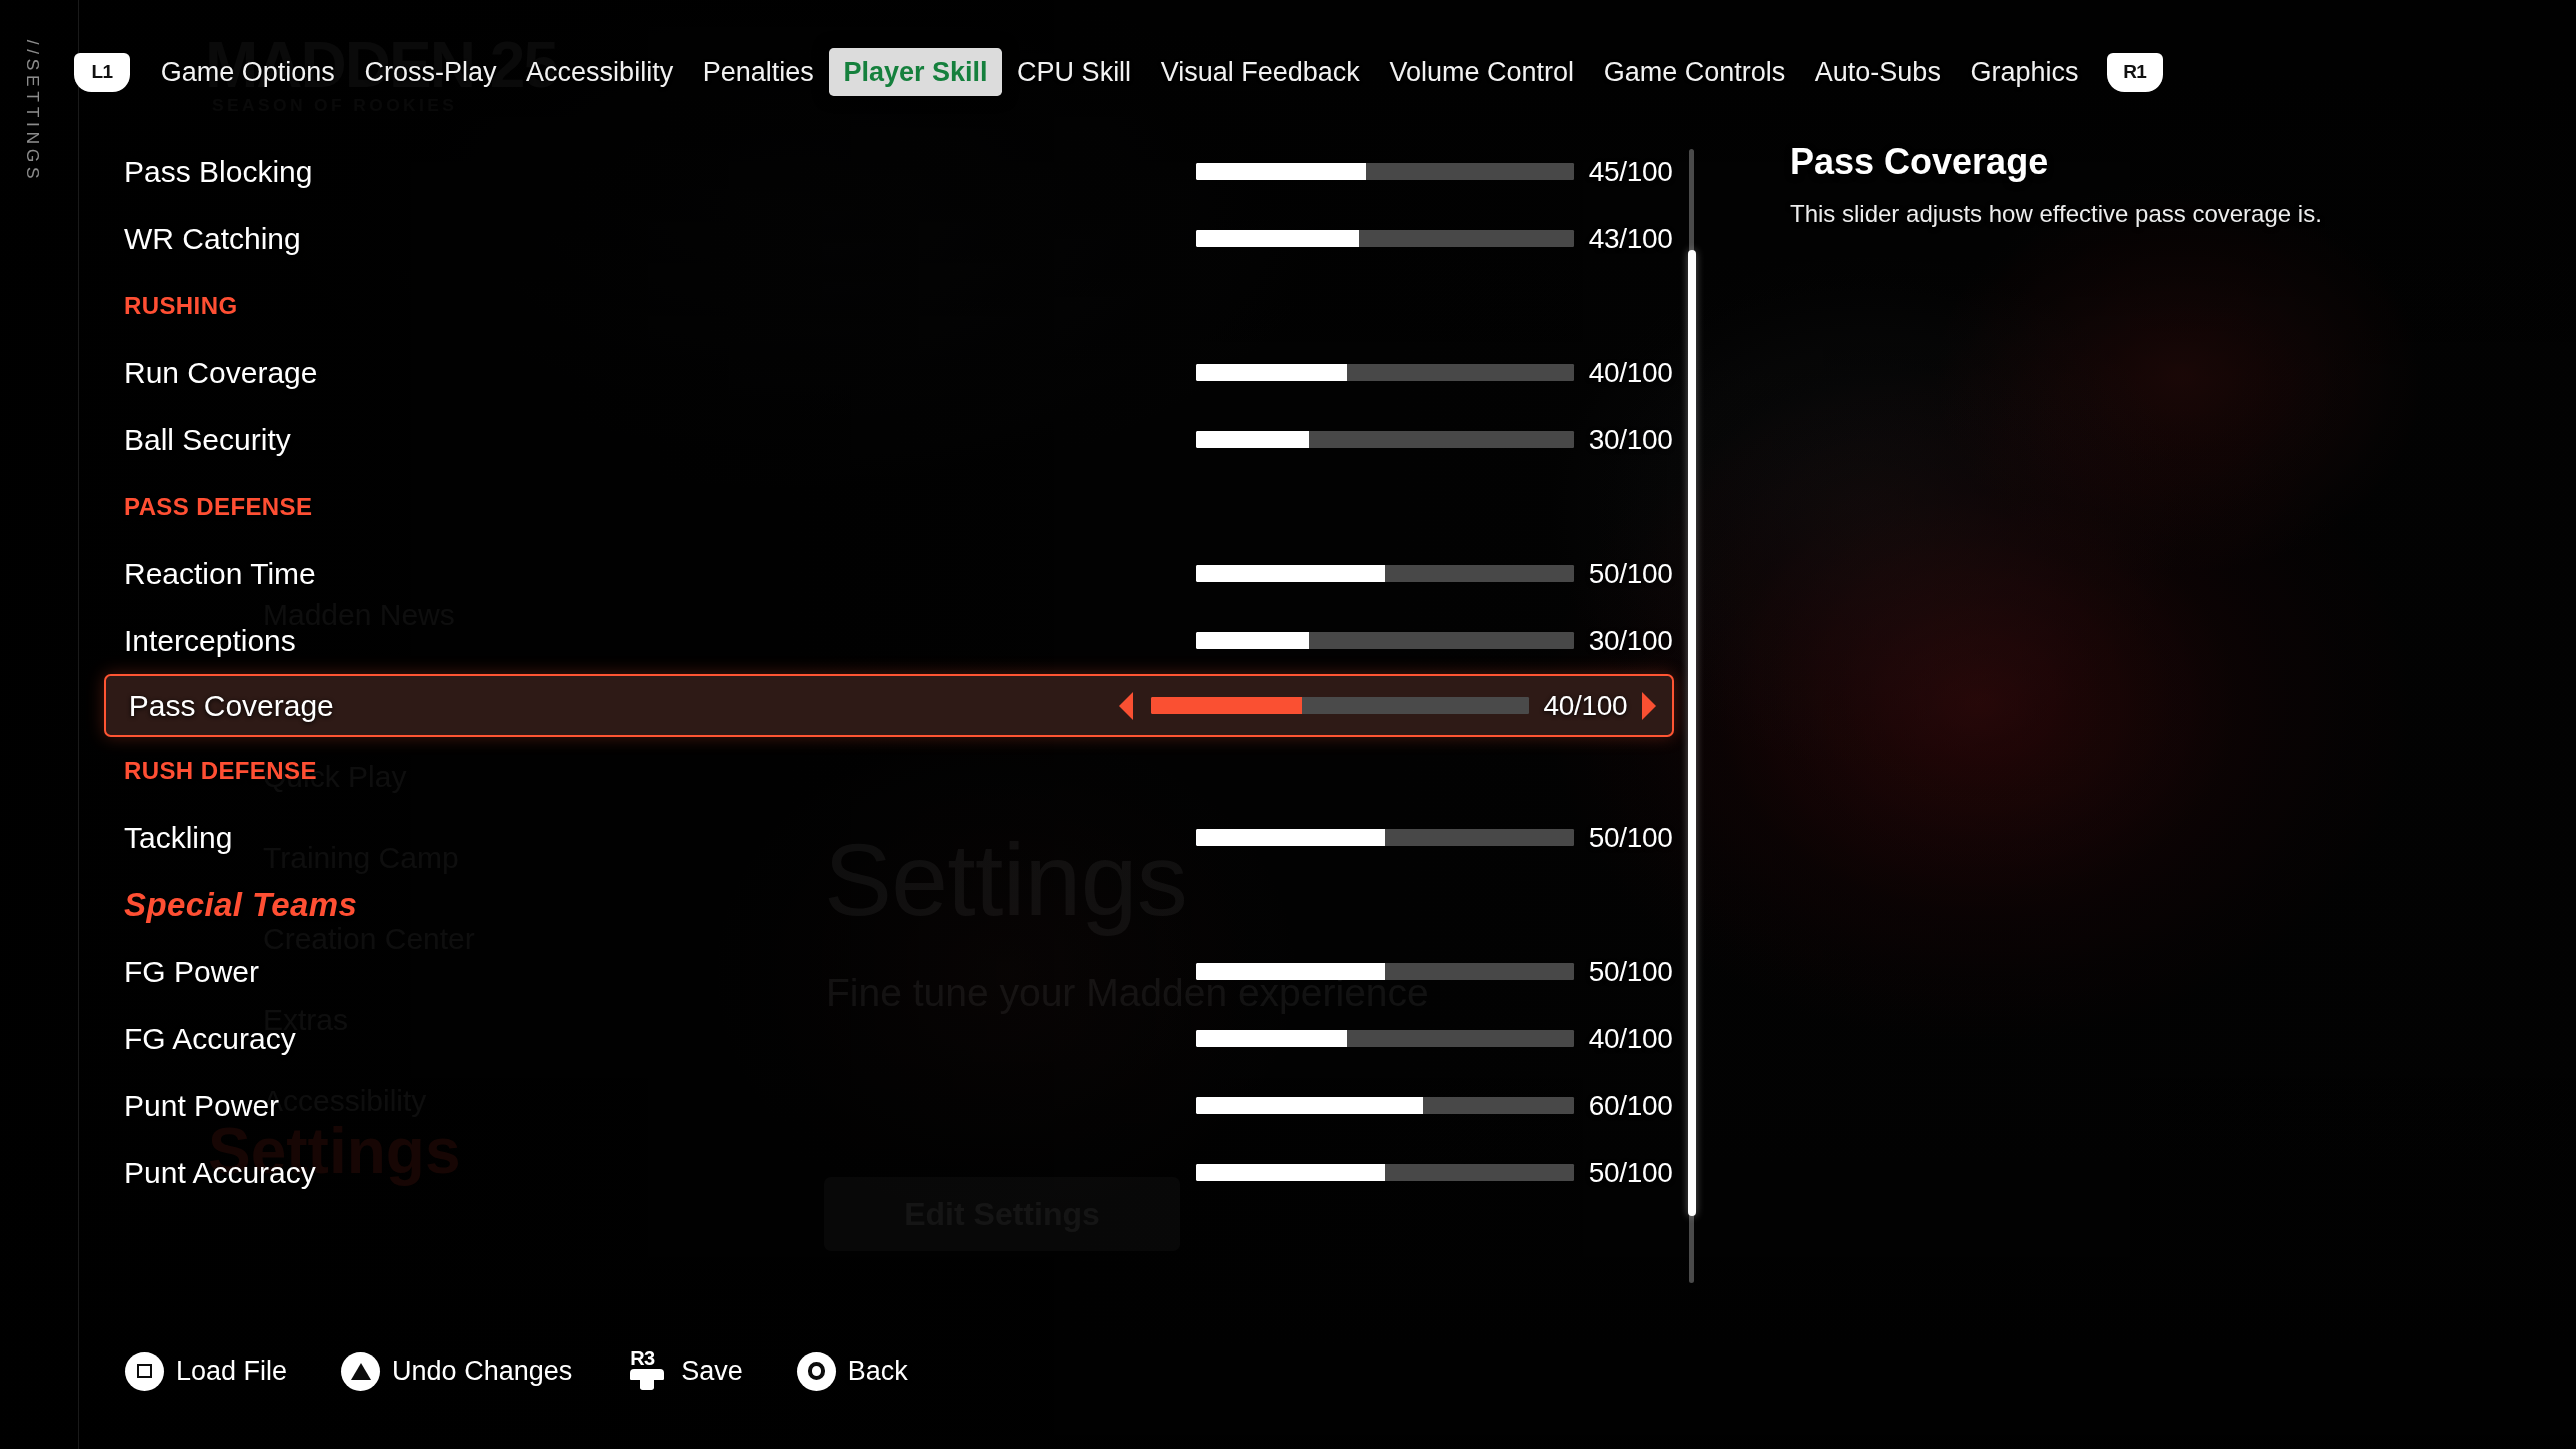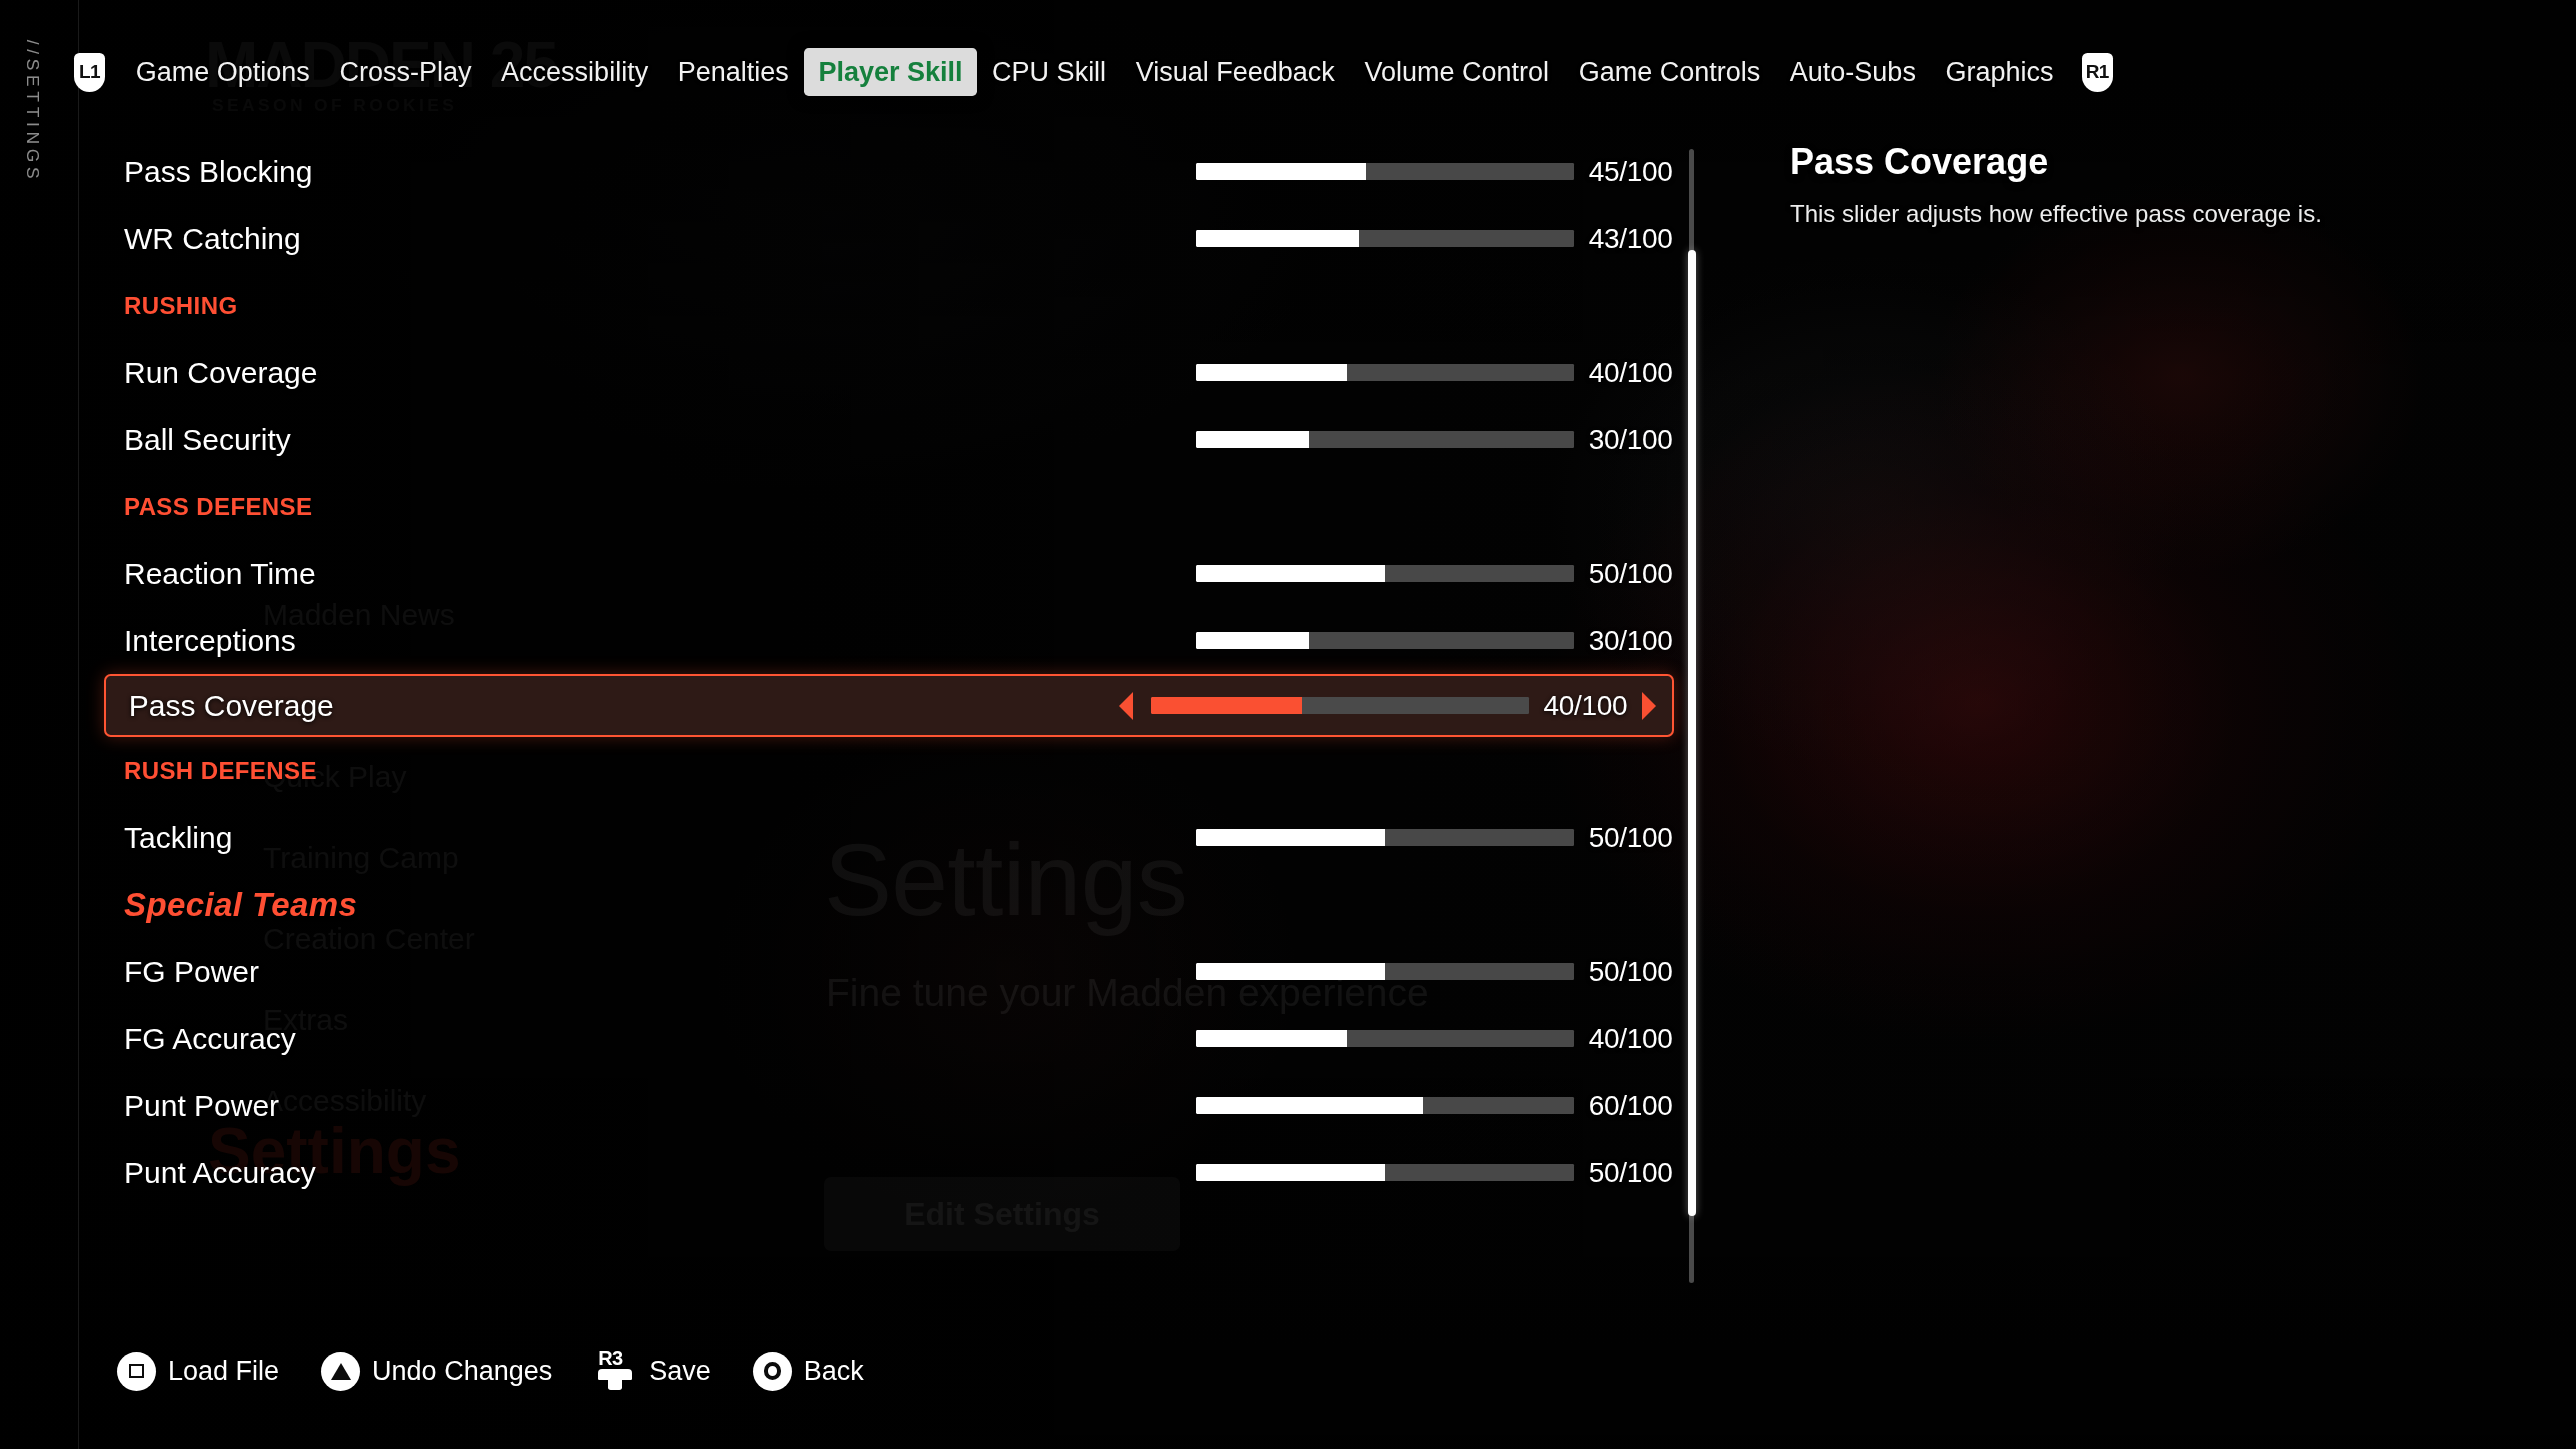--- a/index.html
+++ b/index.html
@@ -72,21 +72,21 @@
     font-size:17.4px; letter-spacing:4.7px; font-weight:400;
     color:rgba(255,255,255,0.55); white-space:nowrap; text-align:center;
   }
 
   
   #tabbar {
     position:absolute; left:74px; top:42px; height:60px;
     display:flex; align-items:center; gap:0px; z-index:40;
   }
   .shoulder {
-    width:31px; height:39px; flex:none;
+    width:56px; height:39px; flex:none;
     background:#fff; color:#111;
     border-radius:6px 6px 17.4px 17.4px;
     display:flex; align-items:center; justify-content:center;
     font-size:19px; font-weight:700; letter-spacing:-0.7px;
     margin-right:16px;
   }
   .shoulder.right { margin-right:0; margin-left:13.4px;text-align:center; }
   .tab {
     padding:8.7px 14.8px; font-size:27px; font-weight:400;
     color:#f2f2f2; white-space:nowrap; border-radius:4.7px;
@@ -181,22 +181,22 @@
     font-size:36px; font-weight:700; color:#ffffff;
     text-shadow:0 2px 6px rgba(0,0,0,0.95); margin-bottom:14.8px;
   }
   #detail-desc {
     font-size:24px; font-weight:400; color:#ededed; line-height:1.35;
     text-shadow:0 1.3px 5.4px rgba(0,0,0,0.95);
   }
 
   
   #footer {
-    position:absolute; left:117px; bottom:51px; height:54px;
-    display:flex; align-items:center; gap:4px; z-index:40;
+    position:absolute; left:125px; bottom:51px; height:54px;
+    display:flex; align-items:center; gap:16px; z-index:40;
   }
   .prompt { display:flex; align-items:center; margin-right:38px; }
   .prompt:last-child { margin-right:16px; }
   .prompt .label {
     font-size:27px; font-weight:400; color:#ffffff; margin-left:12px;
     white-space:nowrap; text-shadow:0 1.3px 4.7px rgba(0,0,0,0.95);
   }
   .ps-btn {
     width:39px; height:39px; border-radius:50%;
     background:#ffffff; display:flex; align-items:center; justify-content:center; flex:none;

